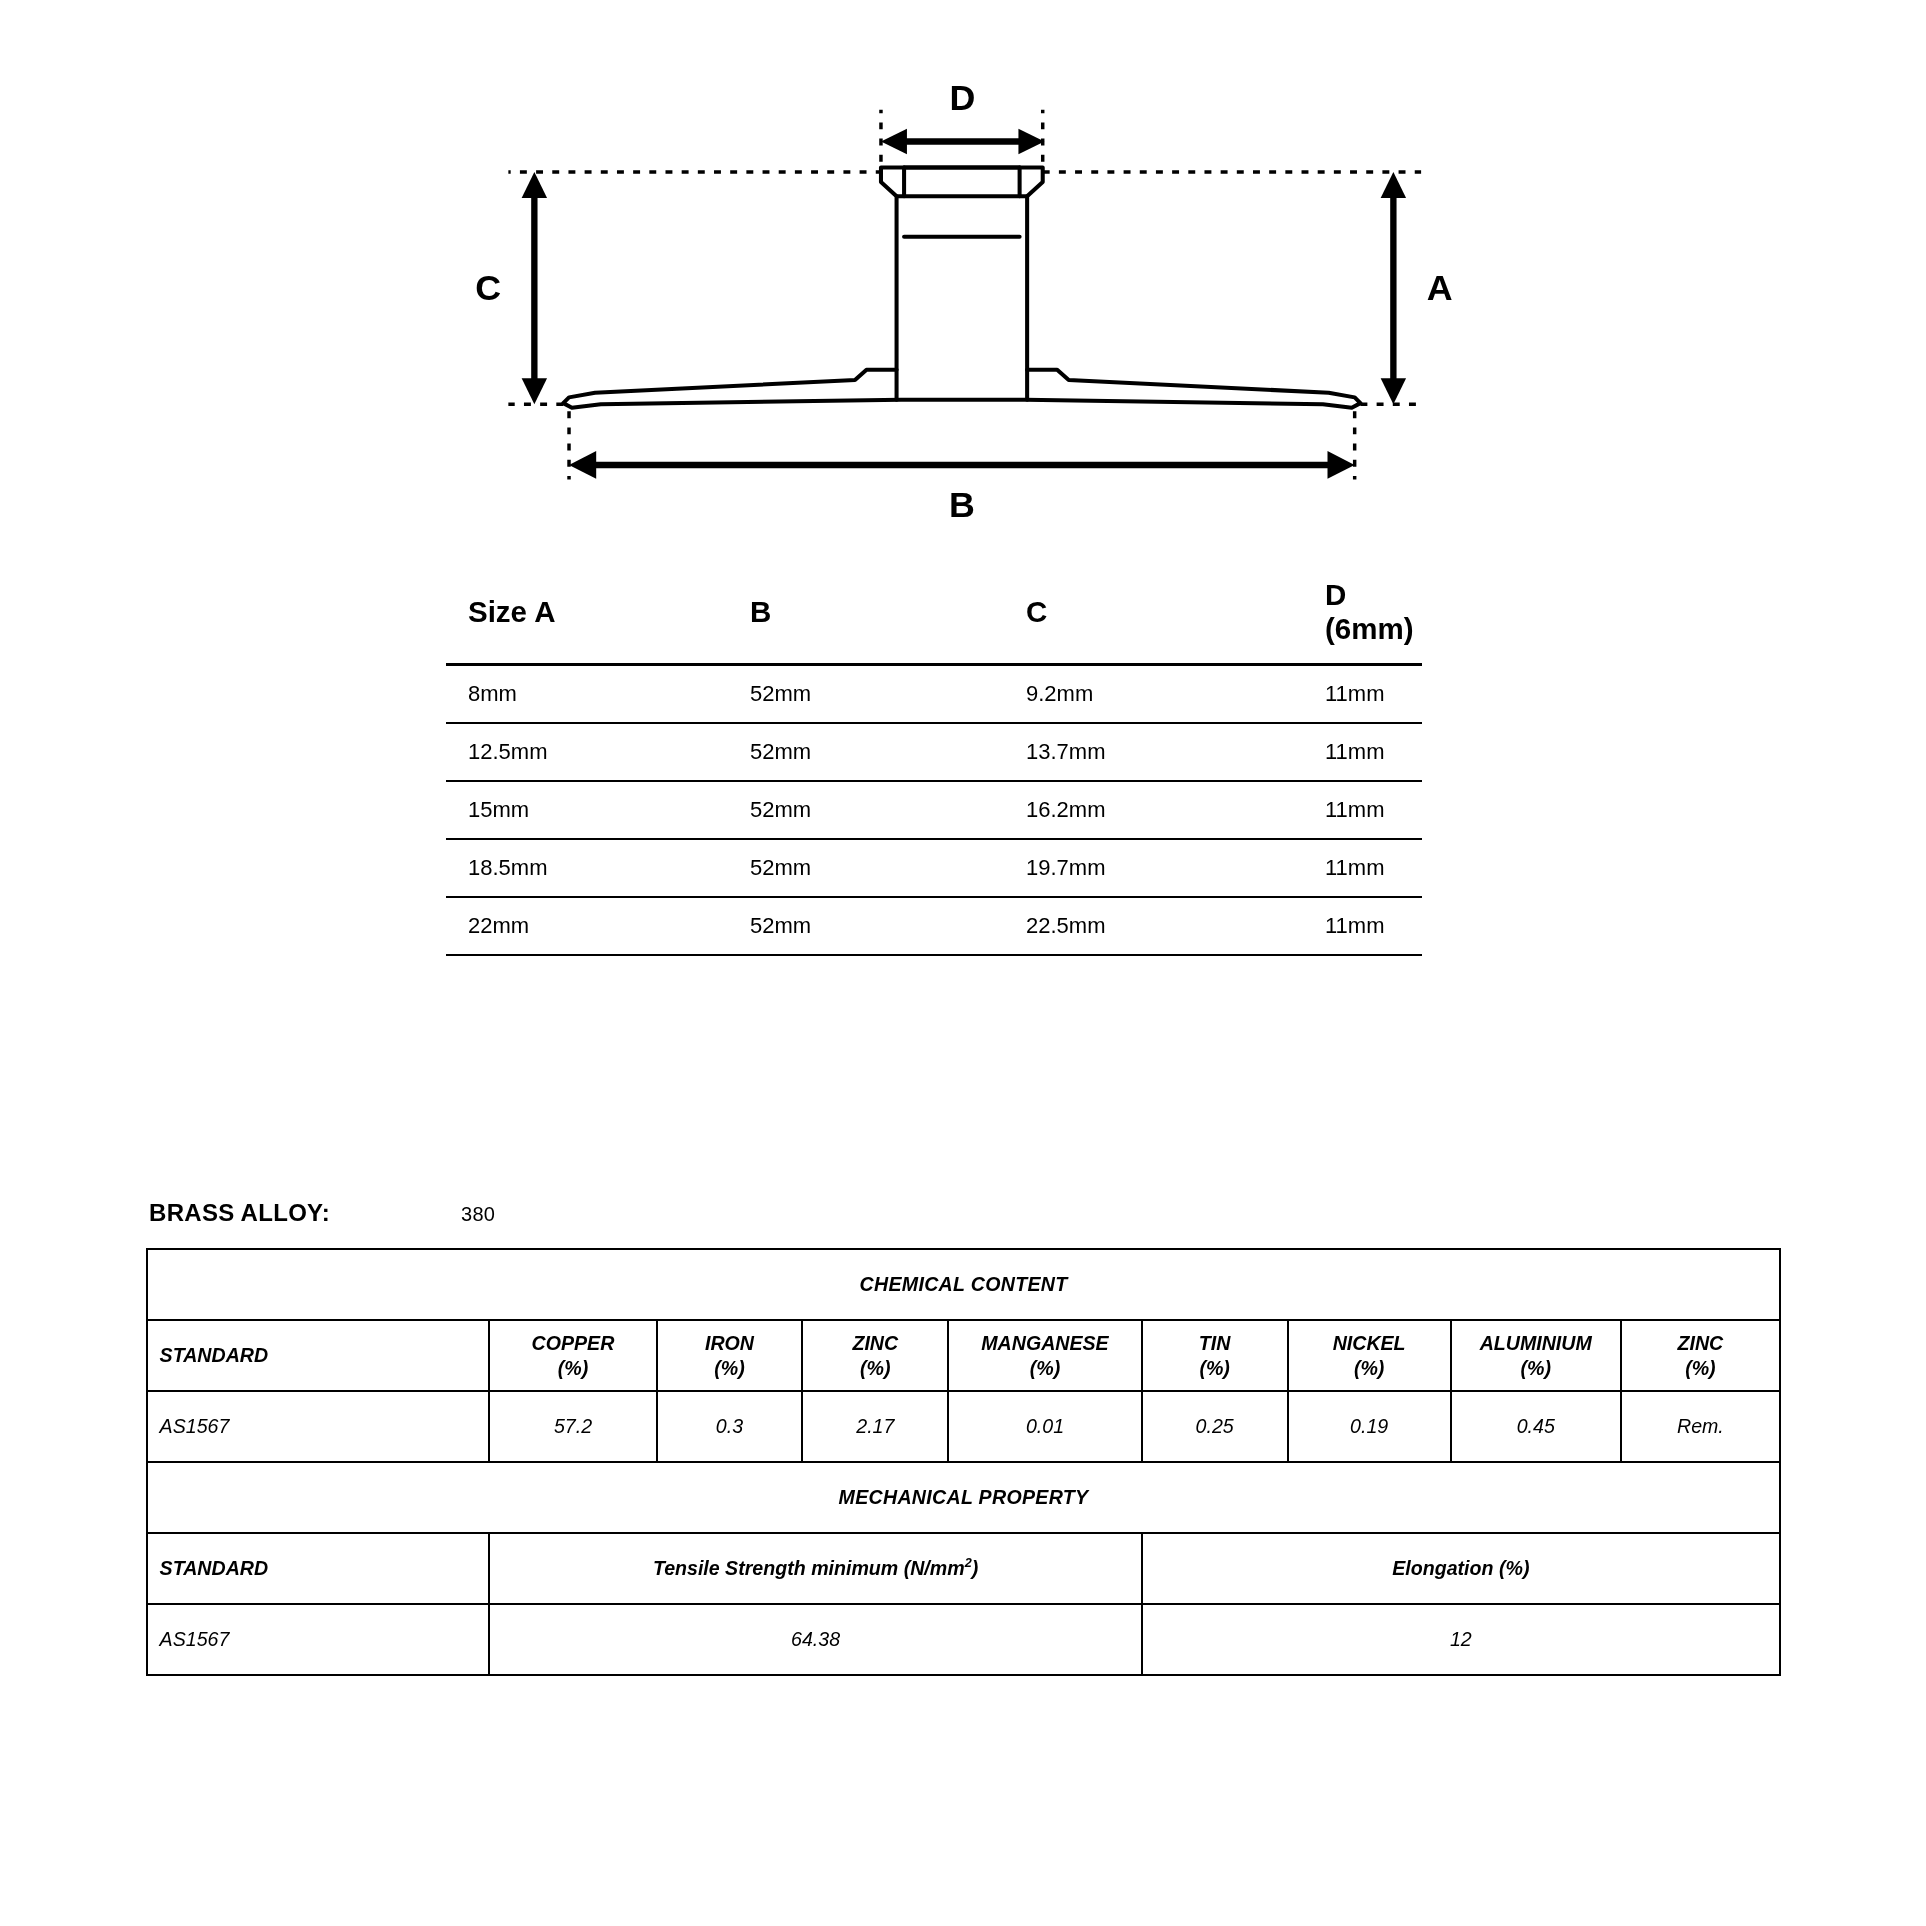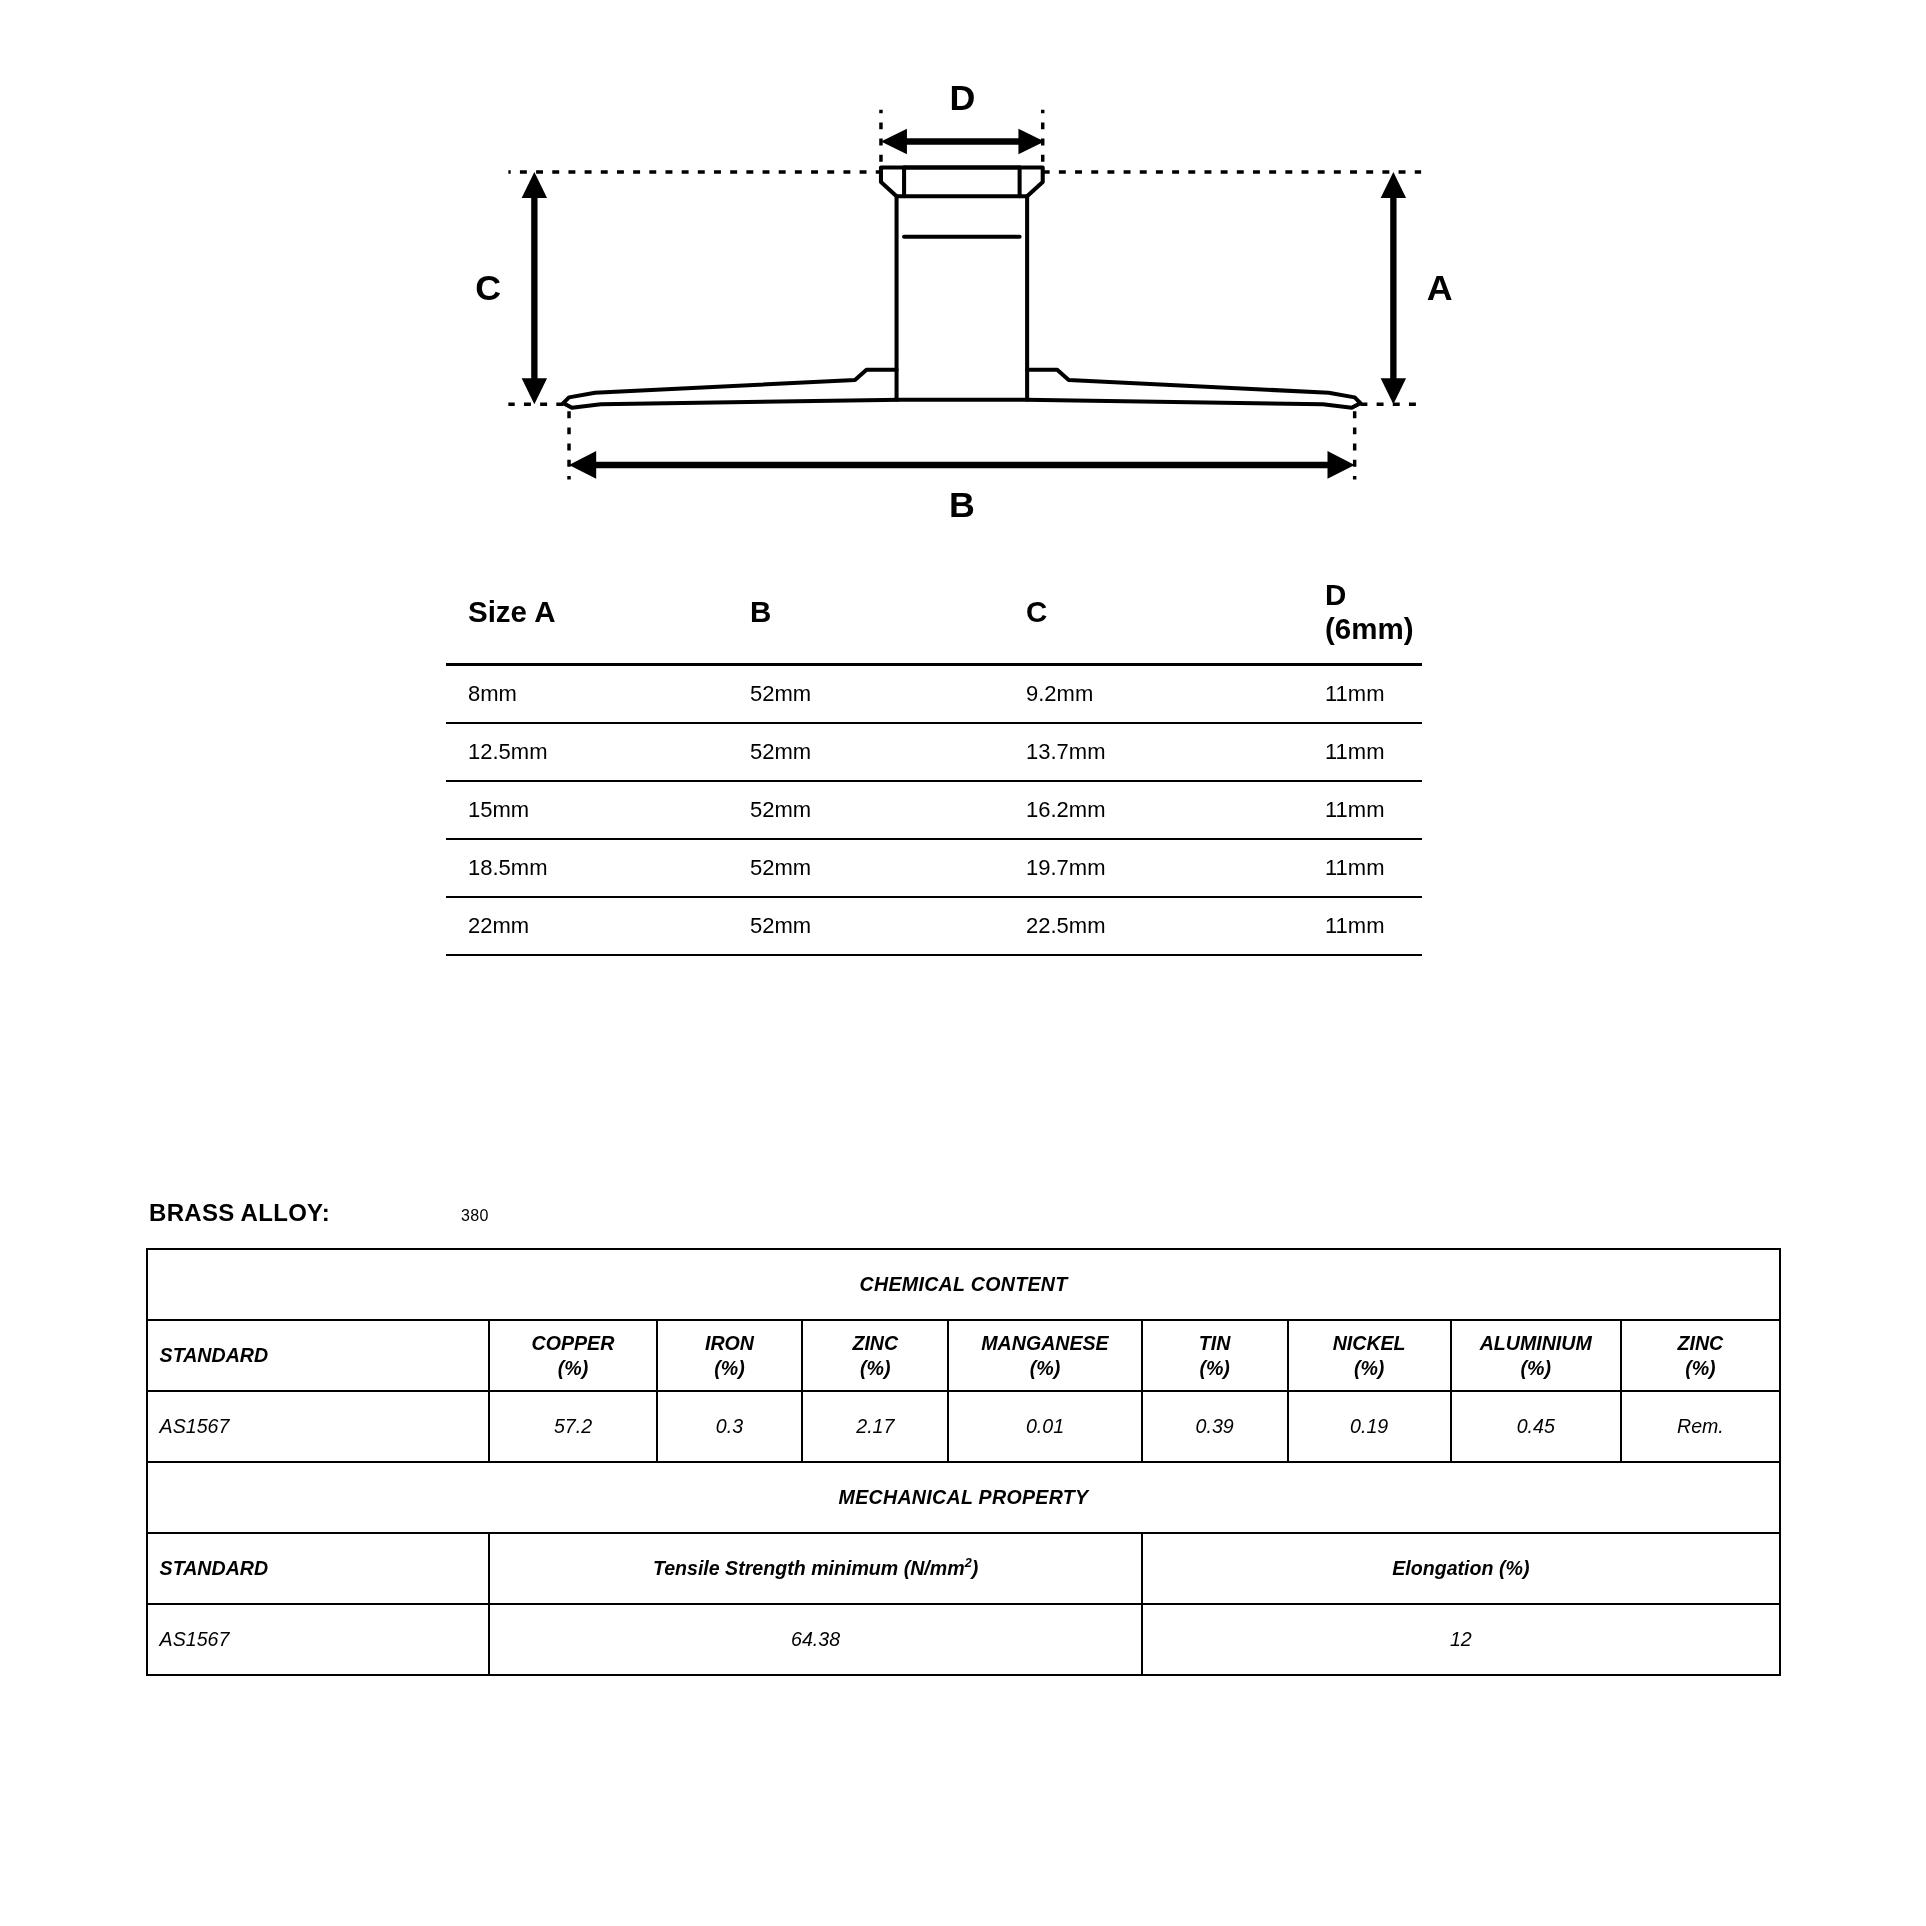--- a/index.html
+++ b/index.html
@@ -60,21 +60,21 @@
   .alloy-line {
     position: absolute;
     left: 149px;
     top: 1199px;
     width: 693px;
     font-size: 24px;
     font-weight: bold;
     letter-spacing: 0.3px;
   }
   .alloy-line .alloy-label { display: inline-block; width: 312px; }
-  .alloy-line .alloy-value { font-weight: normal; font-size: 16px; }
+  .alloy-line .alloy-value { font-weight: normal; font-size: 20px; }
 
   
   .spec-wrap {
     position: absolute;
     left: 146px;
     top: 1248px;
     width: 1635px;
   }
   table.spec {
     width: 100%;
@@ -302,21 +302,21 @@
             <span>ZINC</span>
             <span class="sub">(%)</span>
           </td>
         </tr>
         <tr>
           <td class="val std-cell">AS1567</td>
           <td class="val">57.2</td>
           <td class="val">0.3</td>
           <td class="val">2.17</td>
           <td class="val">0.01</td>
-          <td class="val">0.39</td>
+          <td class="val">0.25</td>
           <td class="val">0.19</td>
           <td class="val">0.45</td>
           <td class="val">Rem.</td>
         </tr>
         <tr>
           <td class="section-title" colspan="9">MECHANICAL PROPERTY</td>
         </tr>
         <tr>
           <td class="mech-hdr std-cell">STANDARD</td>
           <td class="mech-hdr" colspan="4">

